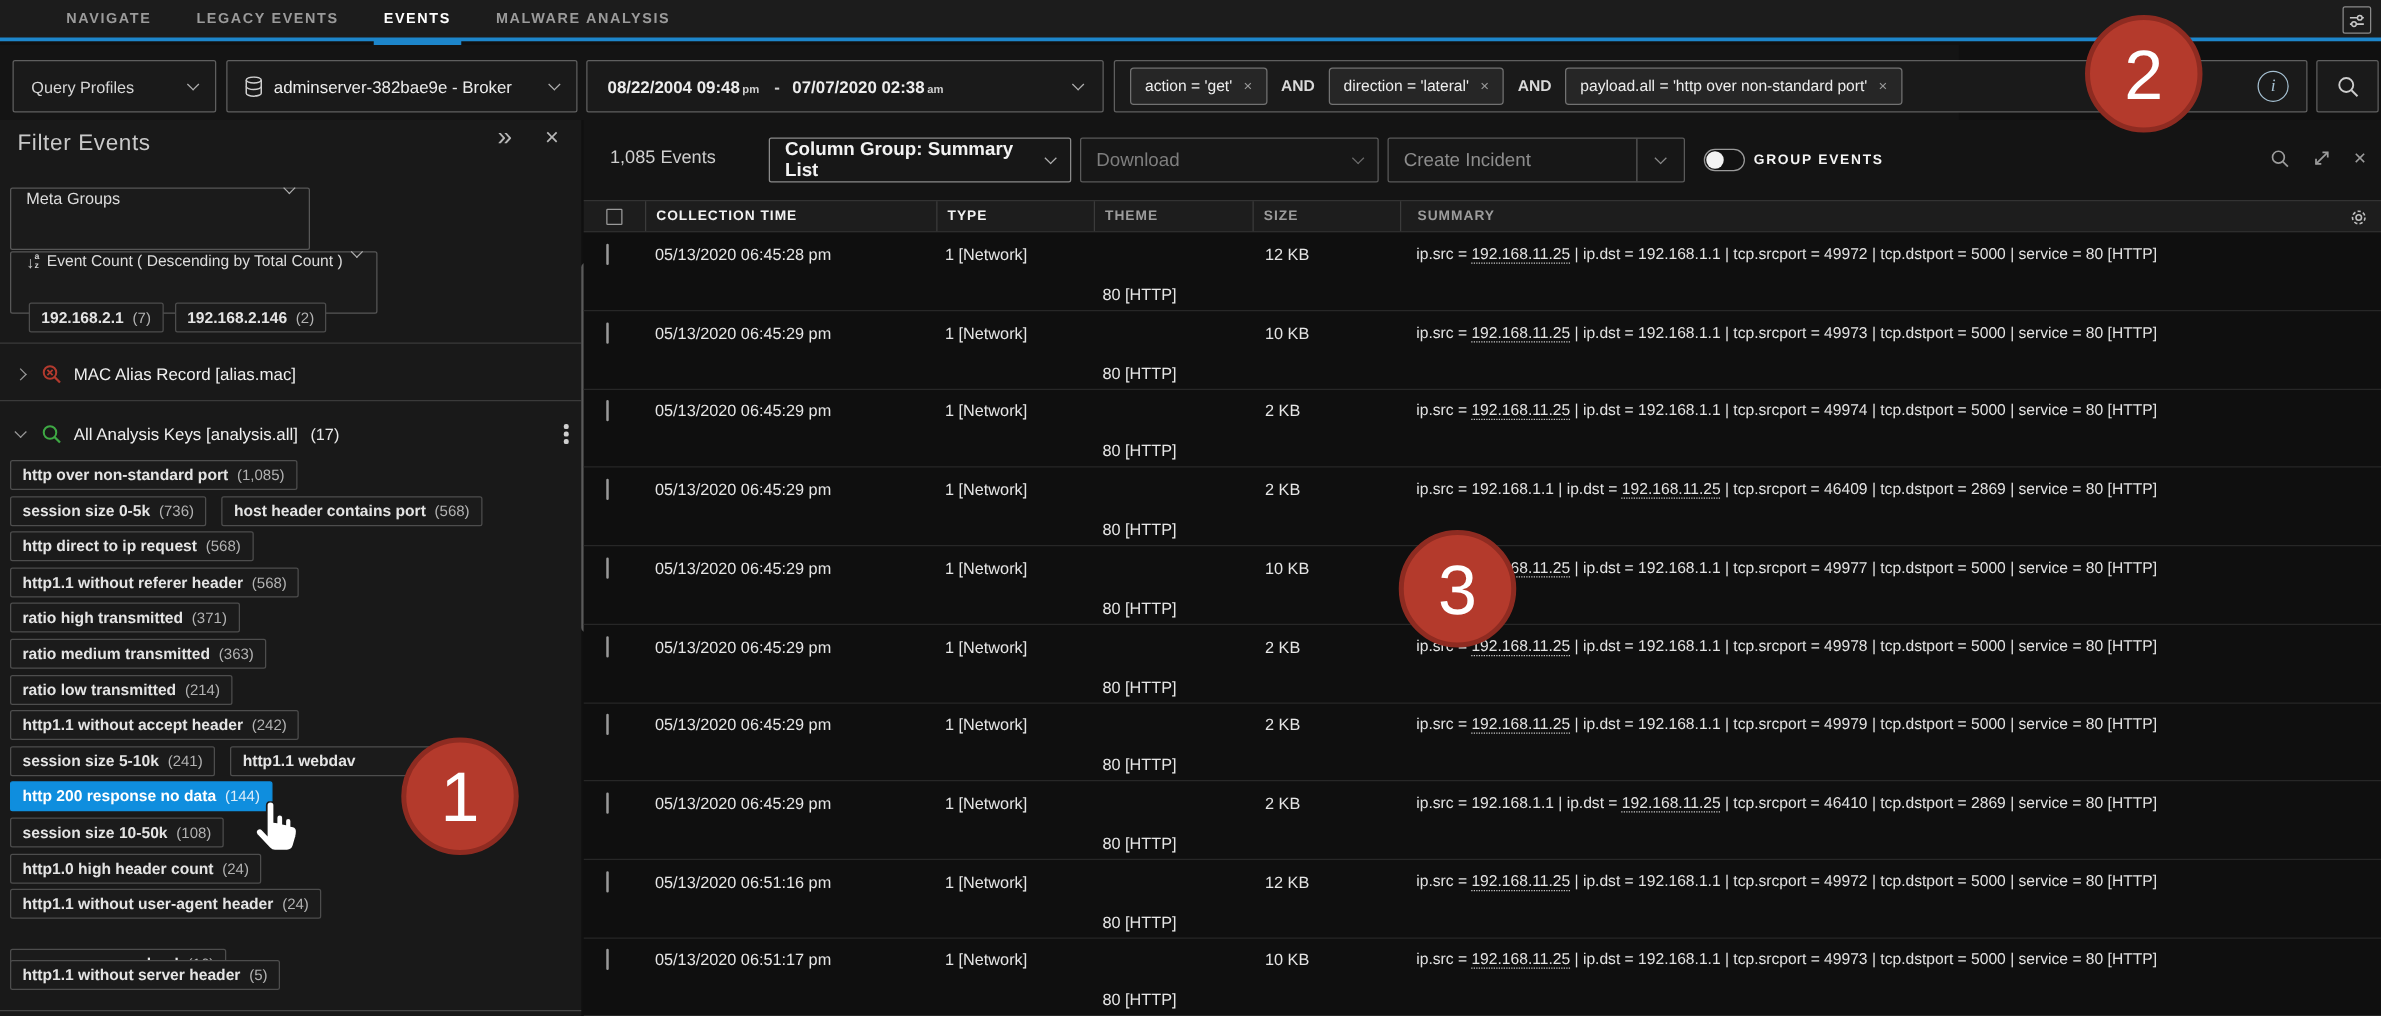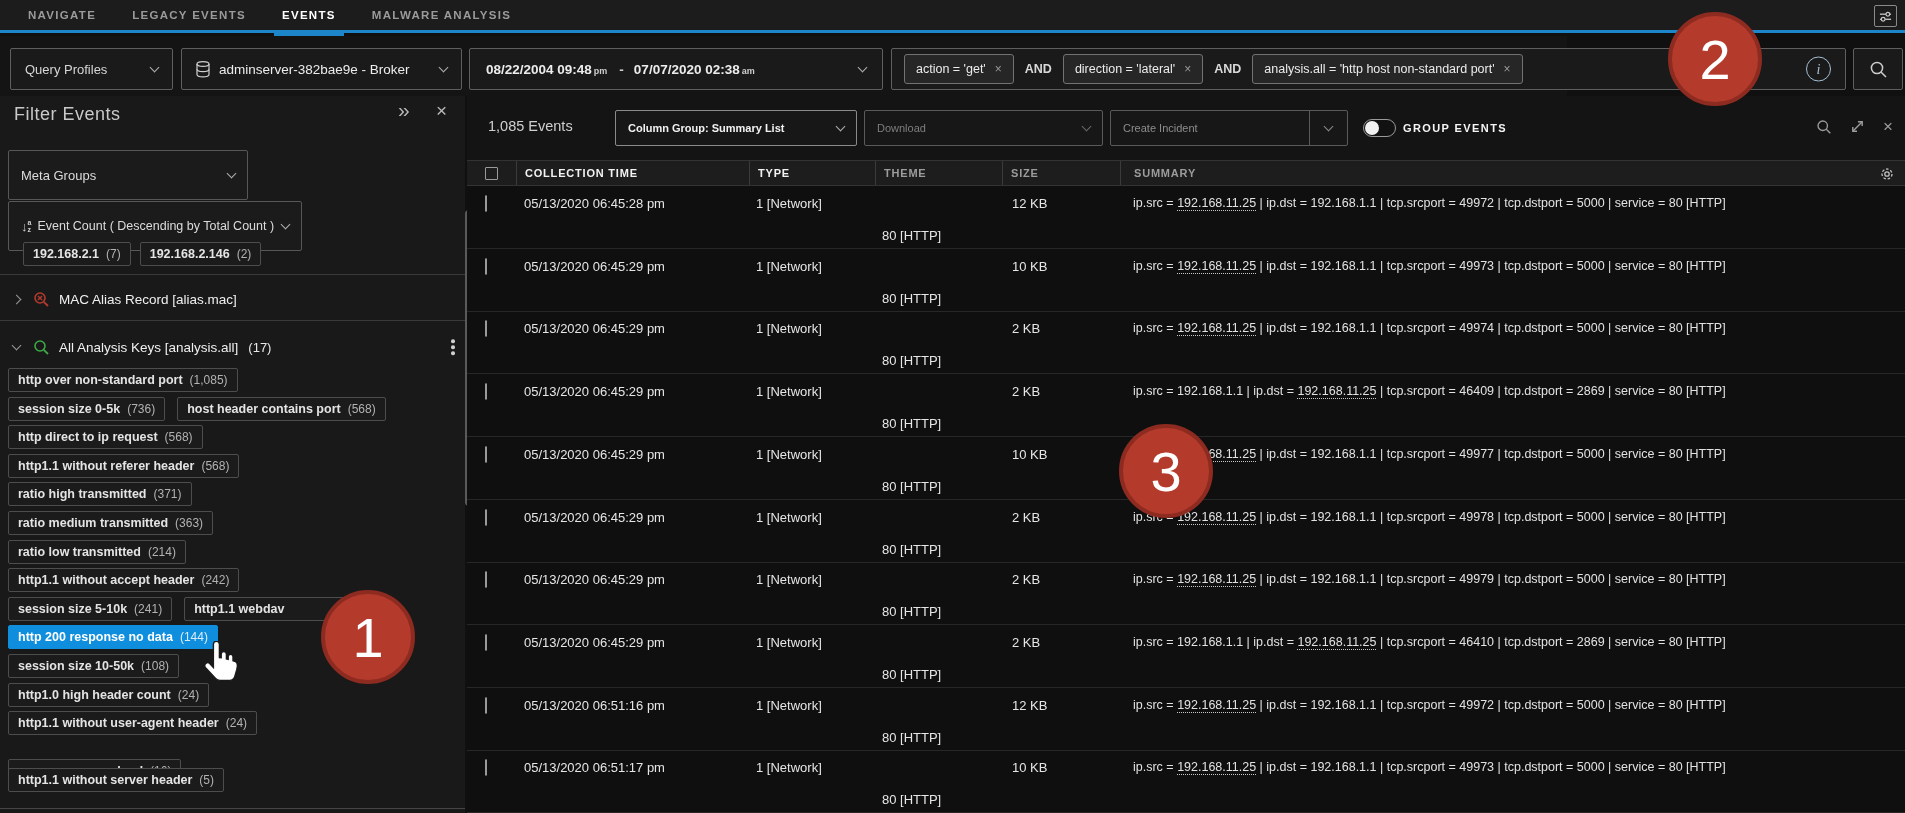--- a/index.html
+++ b/index.html
@@ -1,21 +1,21 @@
 <!DOCTYPE html>
 <html><head>
 <meta charset="utf-8">
 <style>
   * { margin:0; padding:0; box-sizing:border-box; }
   html,body { width:1905px; height:813px; overflow:hidden; }
   body { position:relative; background:#101010; font-family:"Liberation Sans",sans-serif; color:#ddd; }
 
   
   .topnav { position:absolute; left:0; top:0; width:1905px; height:33px; background:#1c1c1c;
-            border-bottom:3px solid #1d86cb; display:flex; align-items:flex-start; }
+            border-bottom:3px solid #1d86cb; display:flex; align-items:flex-start;padding-left:25px; }
   .nav-item { position:relative; margin-left:36px; font-size:11.5px; font-weight:bold;
               letter-spacing:1.3px; color:#9b9b9b; cursor:pointer; line-height:30px; }
   .nav-item:first-child { margin-left:28px; }
   .nav-item.active { color:#ffffff; }
   .nav-item.active::after { content:""; position:absolute; left:-8px; right:-8px; bottom:-7px;
               height:6px; background:#1d86cb; }
   .panel-toggle { position:absolute; right:8px; top:5px; width:23px; height:22px;
               border:1px solid #8a8a8a; border-radius:2px; display:flex; align-items:center;
               justify-content:center; cursor:pointer; background:#1c1c1c; }
 
@@ -42,21 +42,21 @@
              color:#a5c0d2; font-family:"Liberation Serif",serif; font-style:italic;
              font-size:14px; display:flex; align-items:center; justify-content:center; cursor:pointer; }
   .qb-search { left:1853px; width:50px; justify-content:center; cursor:pointer; }
 
   
   .sidebar { position:absolute; left:0; top:96px; width:465px; height:717px; background:#191919; }
   .fe-title { position:absolute; left:14px; top:8px; font-size:18px; color:#c9c9c9; letter-spacing:.5px; }
   .fe-collapse { position:absolute; left:398px; top:2px; font-size:21px; color:#b8b8b8; cursor:pointer; }
   .fe-close { position:absolute; left:436px; top:4px; font-size:19px; color:#b8b8b8; cursor:pointer; }
   .sb-select { position:absolute; left:8px; height:50px; border:1px solid #575757; background:#1b1b1b;
-               border-radius:2px; display:flex; align-items:center; padding:0 12px; font-size:13px;
+               border-radius:2px; display:flex; align-items:flex-start; padding:0 12px; font-size:13px;
                color:#dcdcdc; cursor:pointer; }
   .sb-meta-groups { top:54px; width:240px; }
   .sb-sort { top:105px; width:294px; font-size:12.5px; }
   .sb-select .chev { margin-left:auto; }
   .sort-ic { display:flex; align-items:center; margin-right:6px; color:#cfcfcf; }
   .sort-ic .arr { font-size:13px; line-height:13px; }
   .sort-ic .az { display:flex; flex-direction:column; font-size:7px; line-height:7px; font-weight:bold; }
   .chip { display:inline-flex; align-items:baseline; height:24px; align-items:center;
           border:1px solid #4d4d4d; background:#1b1b1b; border-radius:2px; padding:0 9px;
           font-size:12.5px; font-weight:bold; color:#e4e4e4; cursor:pointer; white-space:nowrap; }
@@ -80,21 +80,21 @@
   .chips-grid { position:absolute; left:8px; top:272px; }
   .chip-row { position:absolute; left:0; display:flex; gap:12px; }
   .sb-scroll { position:absolute; left:465px; top:210px; width:8px; height:296px;
                background:#5a5a5a; border-radius:4px; cursor:pointer; }
 
   
   .main { position:absolute; left:467px; top:96px; width:1438px; height:717px; background:#141414; }
   .toolbar { position:absolute; left:0; top:0; width:1438px; height:64px; }
   .ev-count { position:absolute; left:21px; top:22px; font-size:14.5px; color:#cfcfcf; }
   .tb-box { position:absolute; top:14px; height:36px; border:1px solid #5a5a5a; background:#171717;
-            border-radius:2px; display:flex; align-items:center; padding:0 12px; font-size:11px; cursor:pointer; }
+            border-radius:2px; display:flex; align-items:center; padding:0 12px; font-size:15px; cursor:pointer; }
   .tb-colgroup { left:148px; width:242px; border-color:#8a8a8a; color:#f2f2f2; font-weight:bold; }
   .tb-colgroup .chev { margin-left:auto; }
   .tb-download { left:397px; width:239px; color:#7e7e7e; }
   .tb-download .chev { margin-left:auto; border-color:#6a6a6a; }
   .tb-create { left:643px; width:238px; color:#8d8d8d; padding:0; }
   .tb-create .ci-label { padding:0 12px; flex:1; }
   .tb-create .ci-dd { width:38px; height:100%; border-left:1px solid #5a5a5a; display:flex;
             align-items:center; justify-content:center; }
   .toggle { position:absolute; left:896px; top:23px; width:33px; height:18px; border:1px solid #9a9a9a;
             border-radius:10px; background:#121212; cursor:pointer; }
@@ -191,21 +191,21 @@
         <span class="pill-text">action = 'get'</span>
         <span class="pill-x">×</span>
       </div>
         <span class="op-and">AND</span>
         <div class="pill">
         <span class="pill-text">direction = 'lateral'</span>
         <span class="pill-x">×</span>
       </div>
         <span class="op-and">AND</span>
         <div class="pill">
-        <span class="pill-text">analysis.all = 'http host non-standard port'</span>
+        <span class="pill-text">payload.all = 'http over non-standard port'</span>
         <span class="pill-x">×</span>
       </div>
       </div>
     <div class="info-ic">i</div>
   </div>
 
   <div class="qbox qb-search">
     <svg width="19" height="19" viewBox="0 0 19 19">
       <circle cx="8" cy="8" r="5.6" fill="none" stroke="#cdcdcd" stroke-width="1.5"></circle>
       <line x1="12.2" y1="12.2" x2="17" y2="17" stroke="#cdcdcd" stroke-width="1.5"></line>

